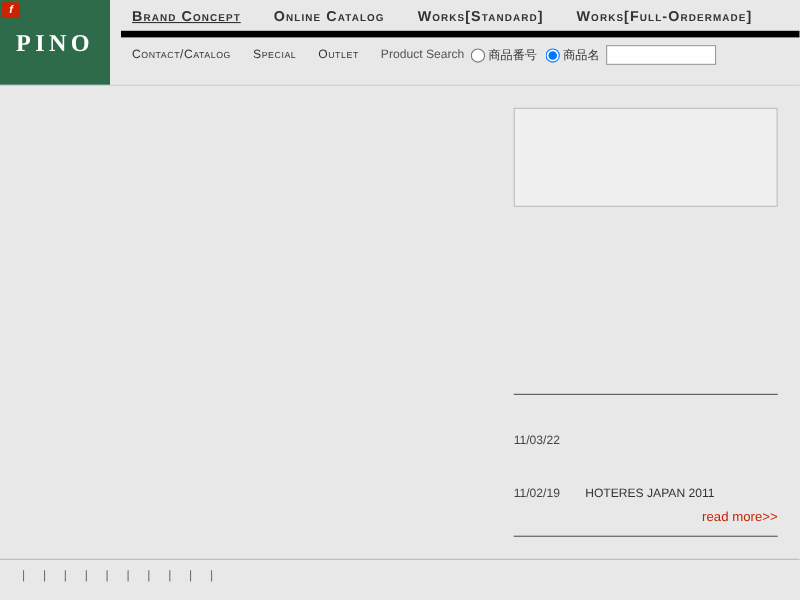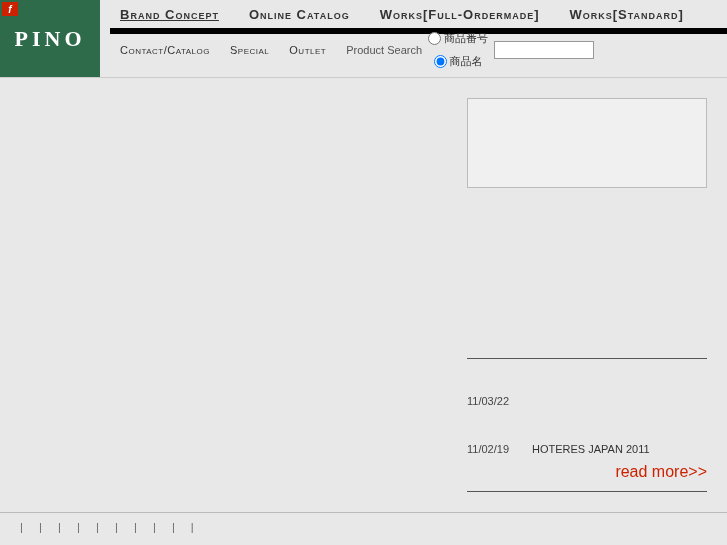--- a/index.html
+++ b/index.html
@@ -111,21 +111,20 @@
 
     .search-label {
       font-size: 11px;
       color: #555;
     }
 
     .radio-group {
       display: flex;
       align-items: center;
       gap: 8px;
-      flex-direction: column;
     }
 
     .radio-item {
       display: flex;
       align-items: center;
       gap: 3px;
       font-size: 11px;
       color: #333;
     }
 
@@ -194,21 +193,21 @@
       color: #333;
     }
 
     .read-more {
       text-align: right;
       margin-top: 8px;
     }
 
     .read-more a {
       color: #cc2200;
-      font-size: 16px;
+      font-size: 12px;
       text-decoration: none;
     }
 
     .news-bottom-divider {
       border: none;
       border-top: 1px solid #555;
       margin-top: 10px;
     }
 
     
@@ -250,22 +249,22 @@
     <div class="logo-flash">
       <span>f</span>
     </div>
     <div class="logo-text">PINO</div>
   </div>
 
   <div class="nav-area">
     <div class="nav-top">
       <a href="#" style="font-weight:bold;text-decoration:underline;">Brand Concept</a>
       <a href="#">Online Catalog</a>
+      <a href="#">Works[Standard]</a>
       <a href="#">Works[Full-Ordermade]</a>
-      <a href="#">Works[Standard]</a>
     </div>
     <div class="nav-bottom">
       <a href="#">Contact/Catalog</a>
       <a href="#">Special</a>
       <a href="#">Outlet</a>
 
       <div class="search-area">
         <span class="search-label">Product Search</span>
         <div class="radio-group">
           <label class="radio-item">

